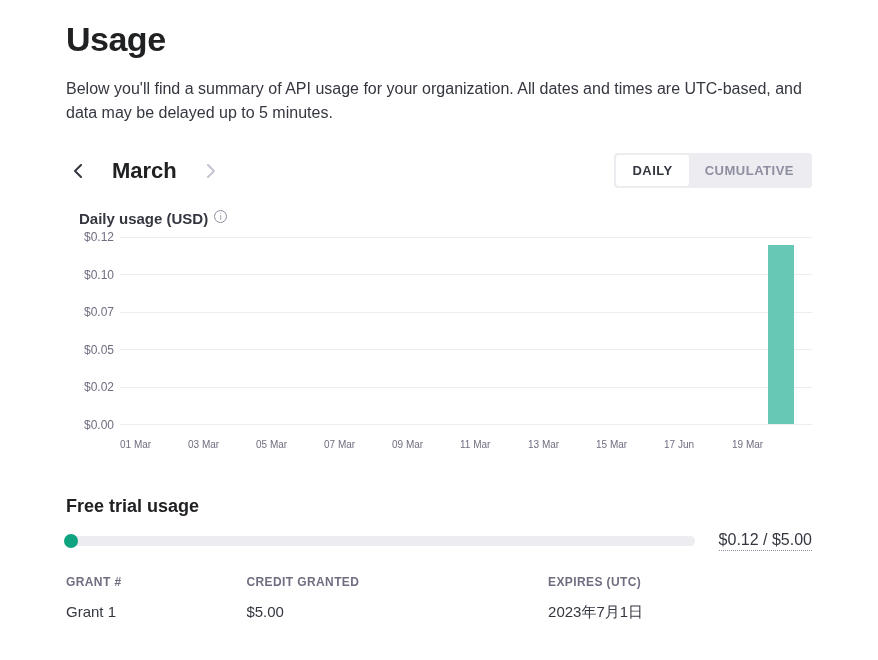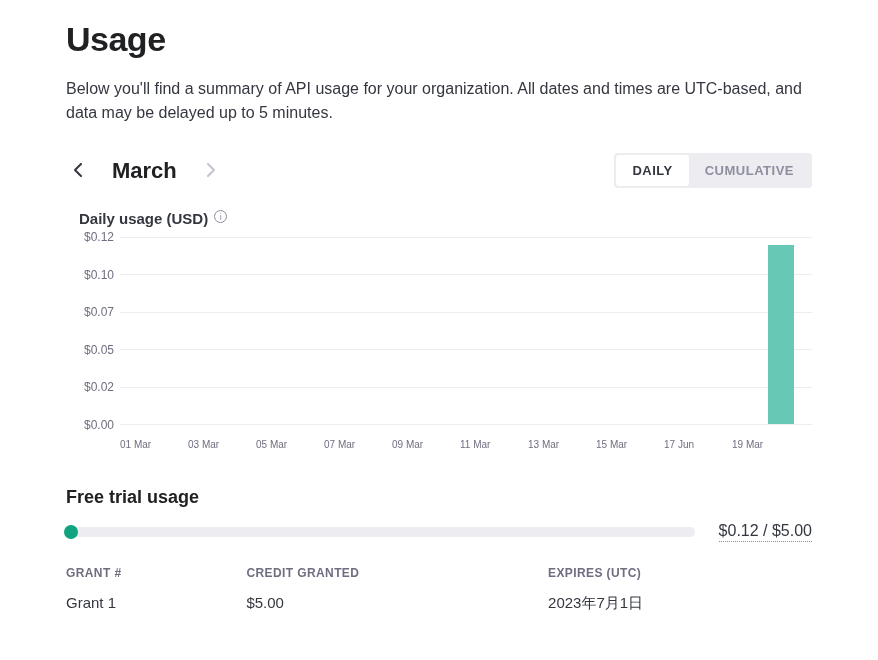--- a/index.html
+++ b/index.html
@@ -27,21 +27,21 @@
       margin-bottom: 28px;
     }
     .controls-row {
       display: flex;
       align-items: center;
       justify-content: space-between;
       margin-bottom: 22px;
     }
     .month-nav {
       display: flex;
-      align-items: flex-start;
+      align-items: center;
       gap: 22px;
     }
     .nav-arrow {
       width: 24px;
       height: 24px;
       display: flex;
       align-items: center;
       justify-content: center;
       cursor: pointer;
       color: #353740;
@@ -99,21 +99,21 @@
       display: flex;
       align-items: center;
       justify-content: center;
       font-size: 9px;
       color: #8e8ea0;
       cursor: pointer;
     }
     .chart-area {
       position: relative;
       height: 220px;
-      margin-bottom: 30px;
+      margin-bottom: 39px;
       padding-left: 50px;
     }
     .chart-y-axis {
       position: absolute;
       left: 0;
       top: 0;
       bottom: 32px;
       width: 48px;
       display: flex;
       flex-direction: column;

